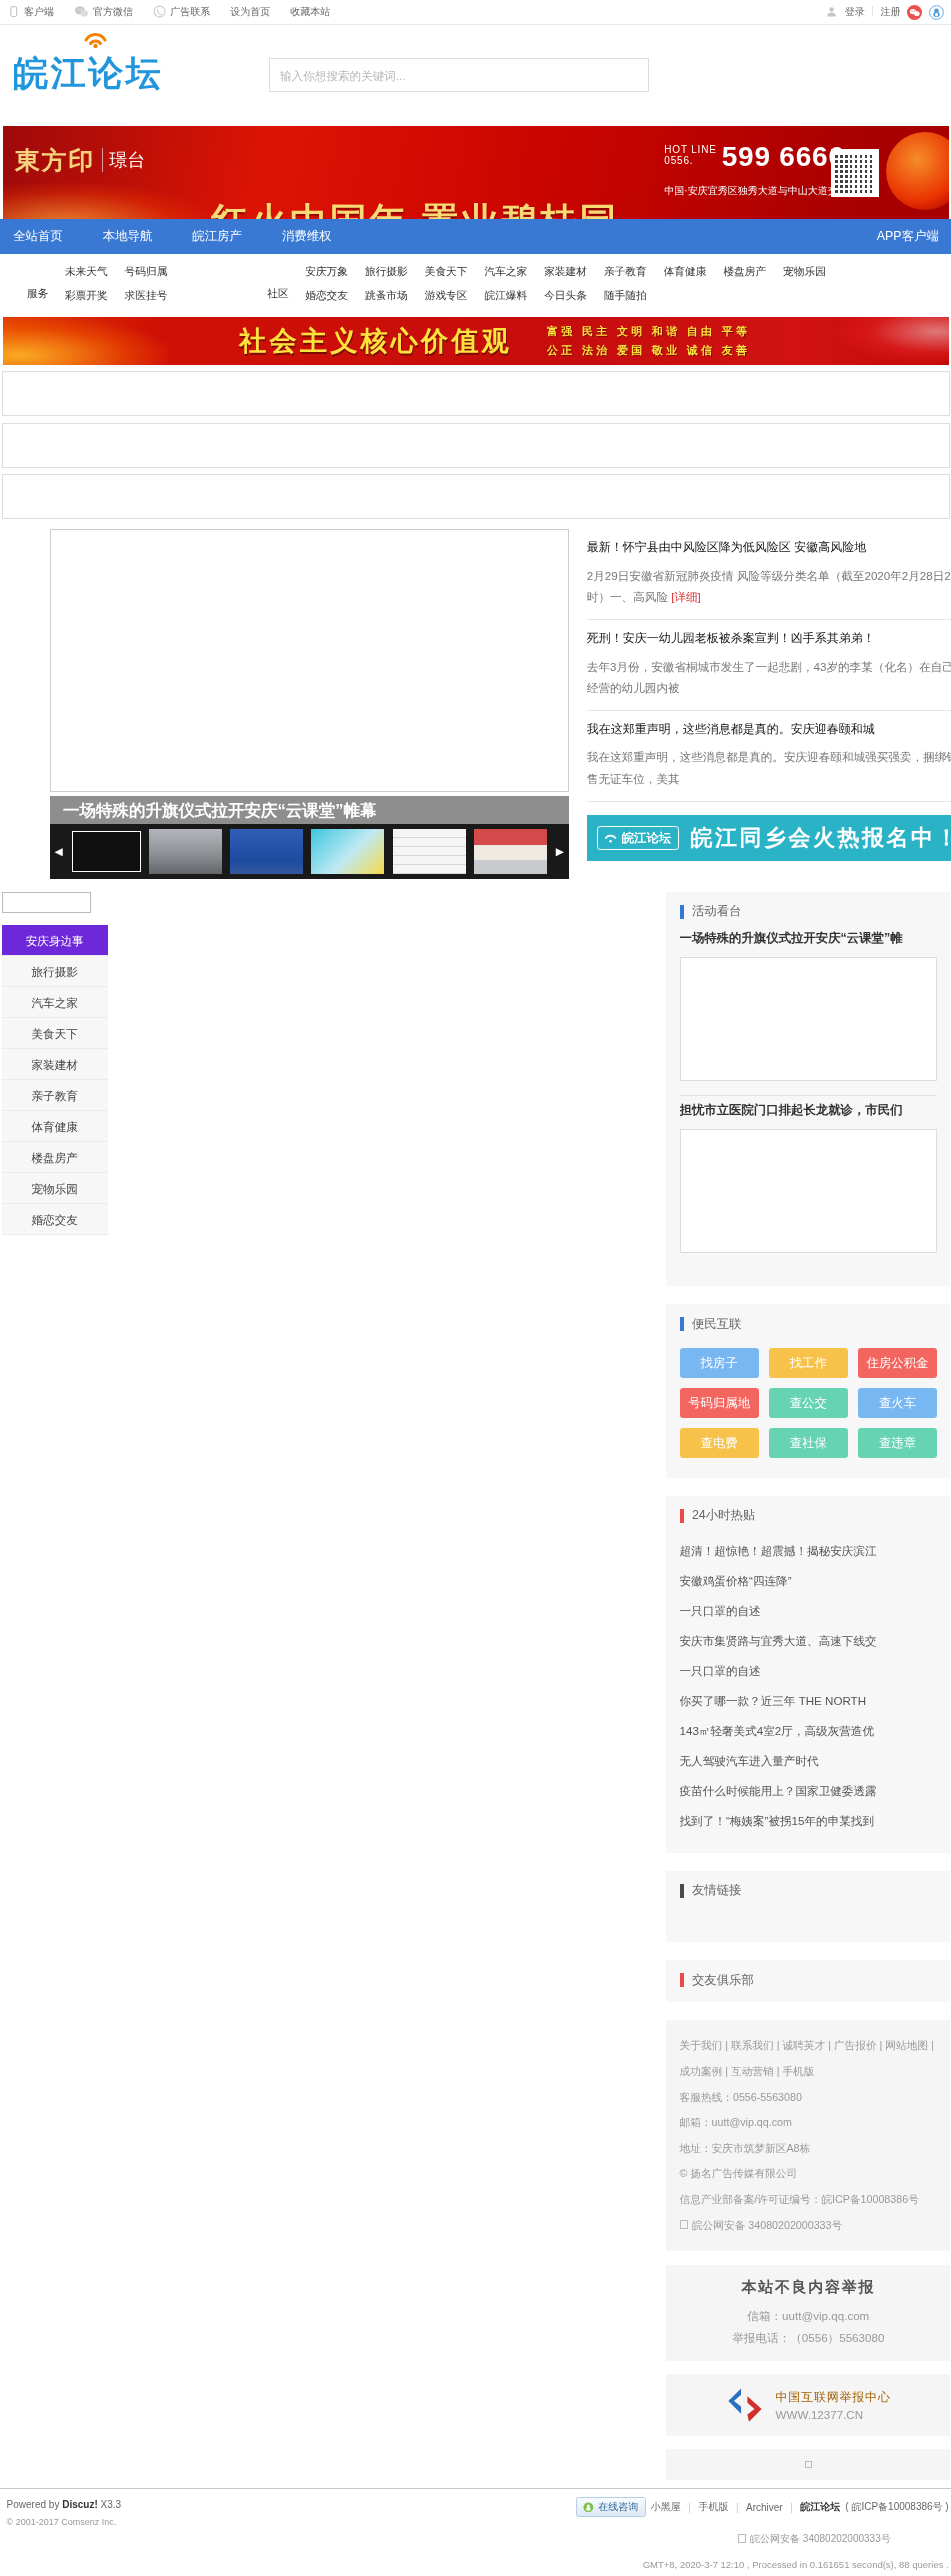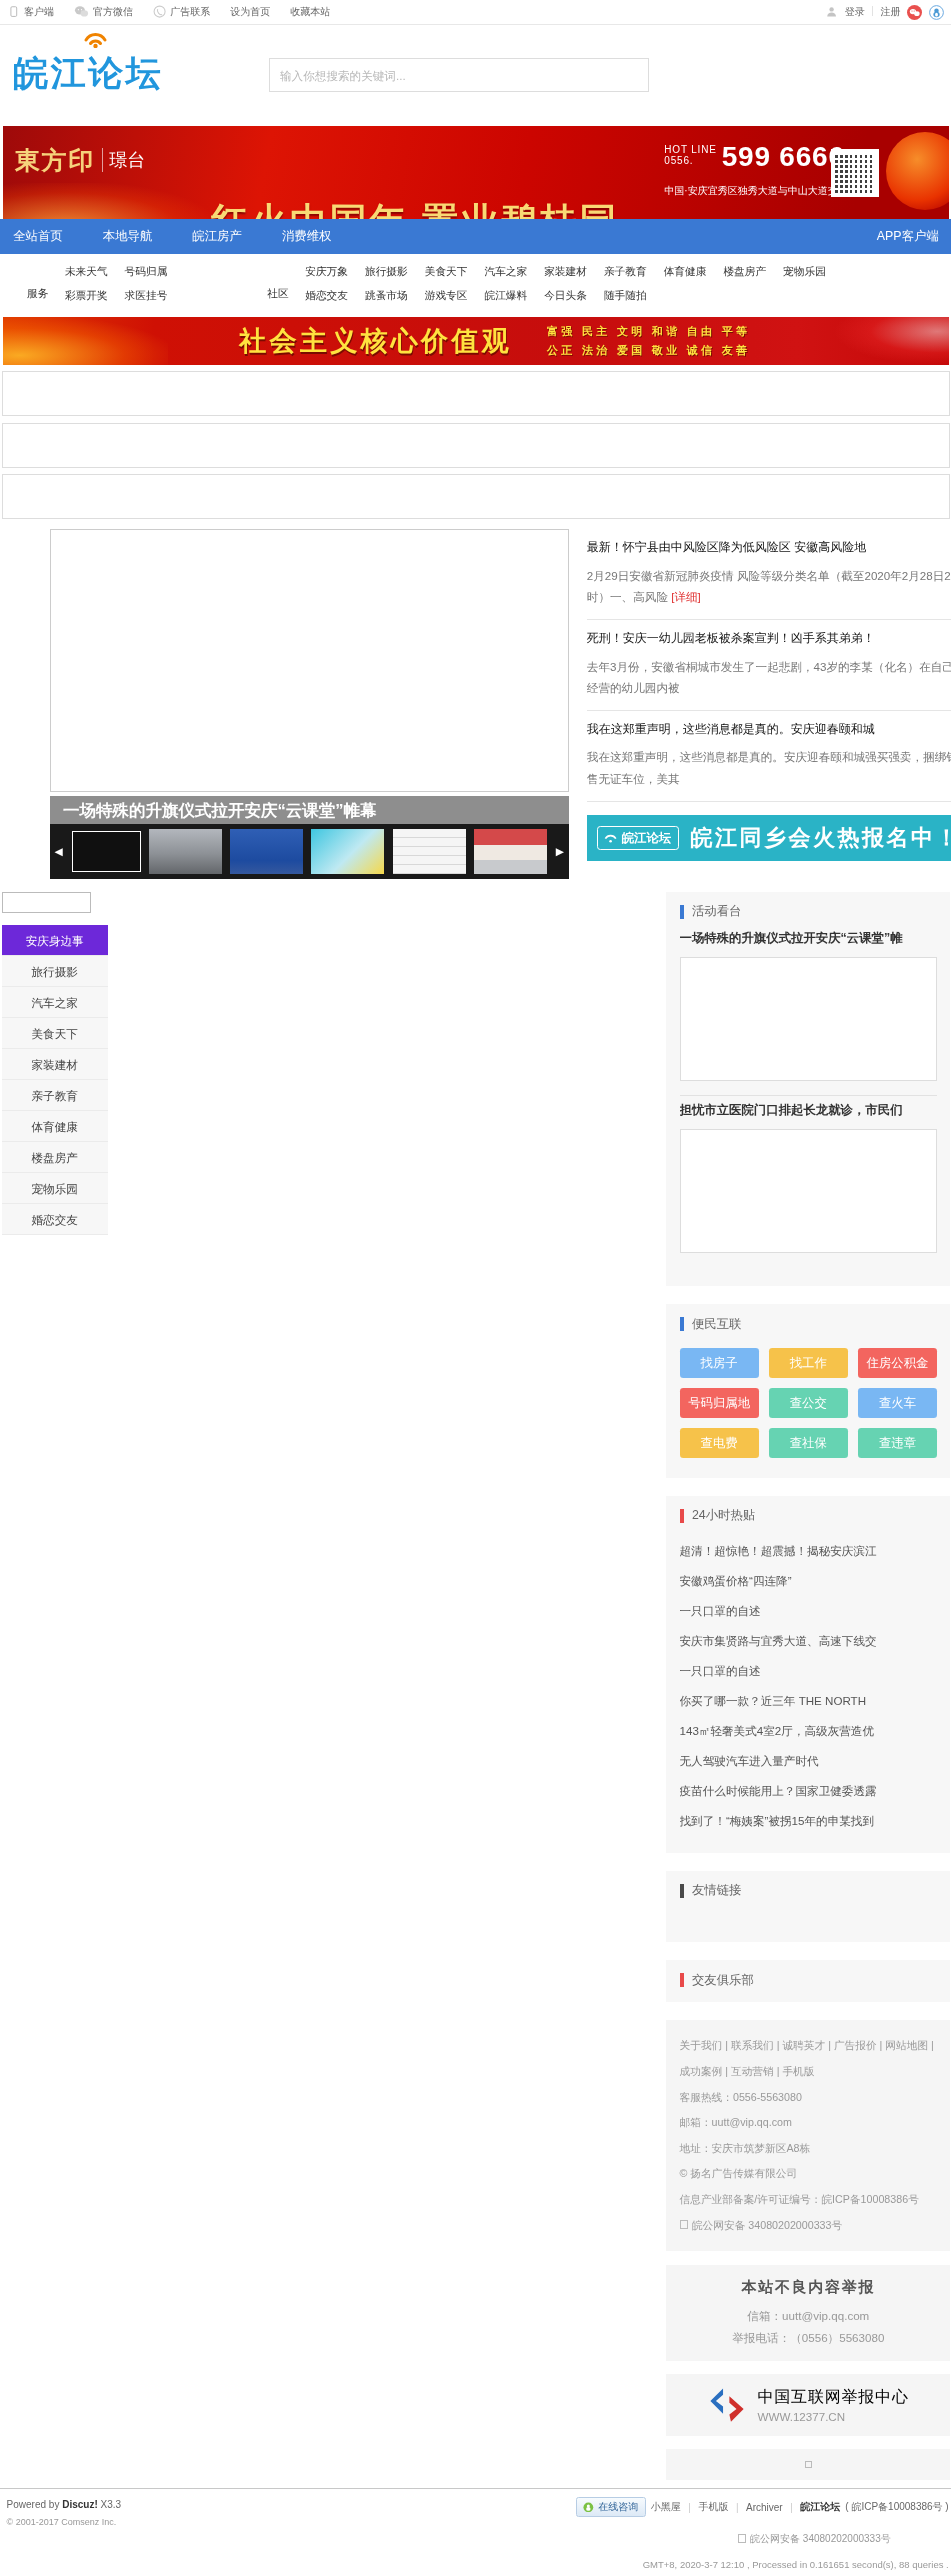--- a/index.html
+++ b/index.html
@@ -131,21 +131,21 @@
 
   .finfo { background: #f5f5f5; padding: 13.2px; font-size: 10.7px; color: #999; line-height: 25.6px; margin-bottom: 13.2px; }
   .finfo .row { cursor: default; }
   .police-badge { display: inline-block; width: 8.3px; height: 9px; border: 0.8px solid #bbb; margin-right: 4.1px; vertical-align: -0.8px; }
 
   .report { background: #f5f5f5; padding: 13.2px 11.6px; text-align: center; margin-bottom: 13.2px; }
   .report h3 { font-size: 15px; color: #555; font-weight: 600; font-family: "Liberation Serif","DejaVu Serif",serif; letter-spacing: 1.7px; margin-bottom: 8.3px; }
   .report .rline { font-size: 11.6px; color: #999; line-height: 21.5px; }
 
   .r12377 { background: #f5f5f5; padding: 11.6px; display: flex; align-items: center; justify-content: center; gap: 11.6px; margin-bottom: 13.2px; cursor: pointer; }
-  .r12377 .txt .t1 { font-size: 16px; color: #000000; letter-spacing: 0.8px; }
+  .r12377 .txt .t1 { font-size: 12px; color: #a16207; letter-spacing: 0.8px; }
   .r12377 .txt .t2 { font-size: 11.6px; color: #999; margin-top: 2.5px; }
 
   .smallbox { background: #f5f5f5; height: 31px; display: flex; align-items: center; justify-content: center; margin-bottom: 3.3px; }
   .smallbox span { width: 6.6px; height: 6.6px; border: 0.8px solid #bbb; display: inline-block; }
 
   
   .sitefooter { border-top: 0.8px solid #c8c8c8; margin-top: 5px; padding: 10px 6.6px 25px; position: relative; font-size: 10px; color: #666; height: 124px; }
   .sf-powered { color: #666; }
   .sf-powered b { color: #333; }
   .sf-copy { color: #999; font-size: 9px; margin-top: 6.6px; }

